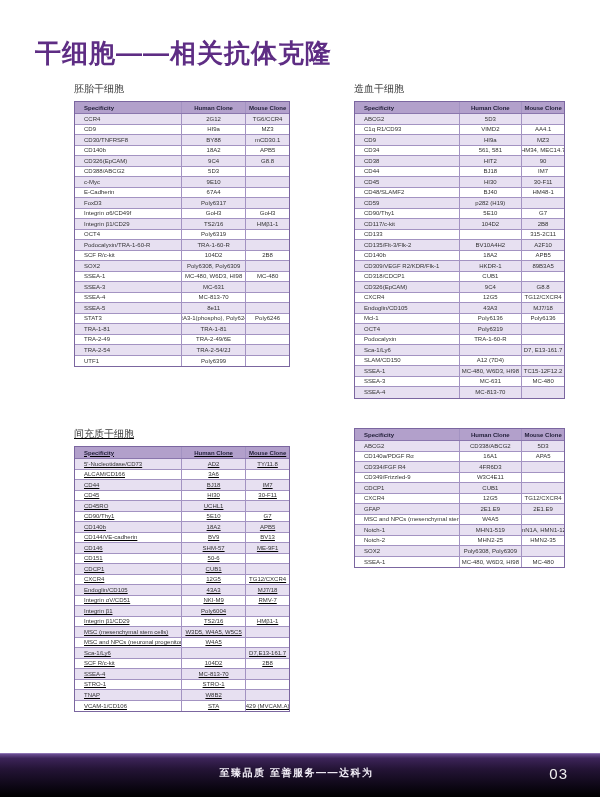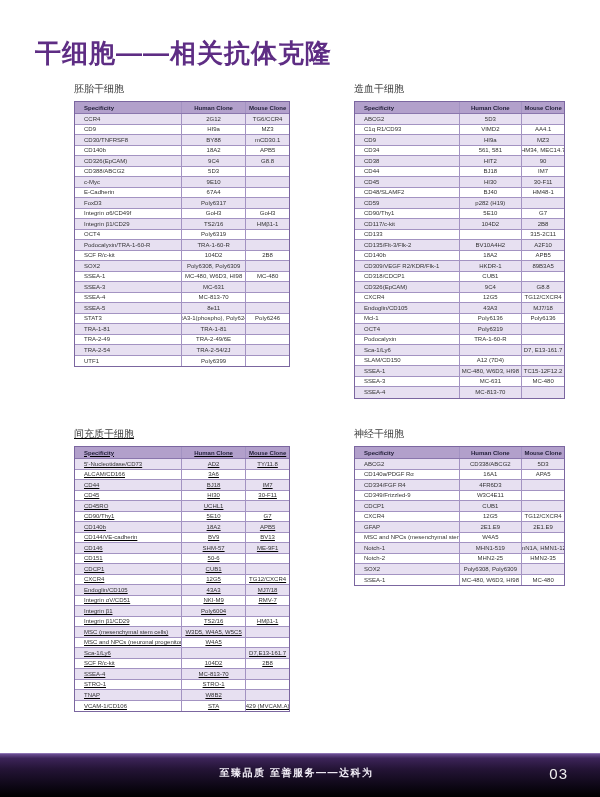--- a/index.html
+++ b/index.html
@@ -494,21 +494,20 @@
           <div class="trow">
             <div class="tcell c0">VCAM-1/CD106</div>
             <div class="tcell c1">STA</div>
             <div class="tcell c2">429 (MVCAM.A)</div>
           </div>
         </div>
     </div>
   </section>
 
   <section class="panel pos-nsc">
-    <h2>神经干细胞</h2>
     <div class="table">
       <div class="thead">
         <div class="tcell c0">Specificity</div>
         <div class="tcell c1">Human Clone</div>
         <div class="tcell c2">Mouse Clone</div>
       </div>
       <div class="tbody">
           <div class="trow alt">
             <div class="tcell c0">ABCG2</div>
             <div class="tcell c1">CD338/ABCG2</div>

